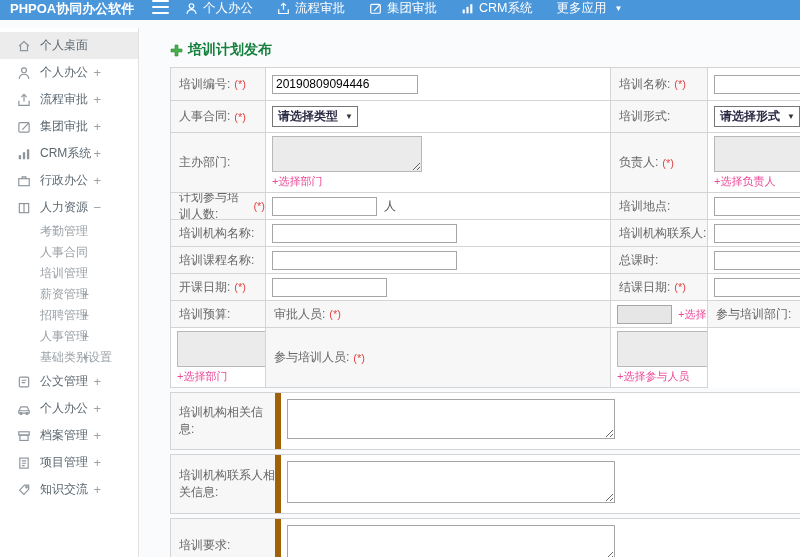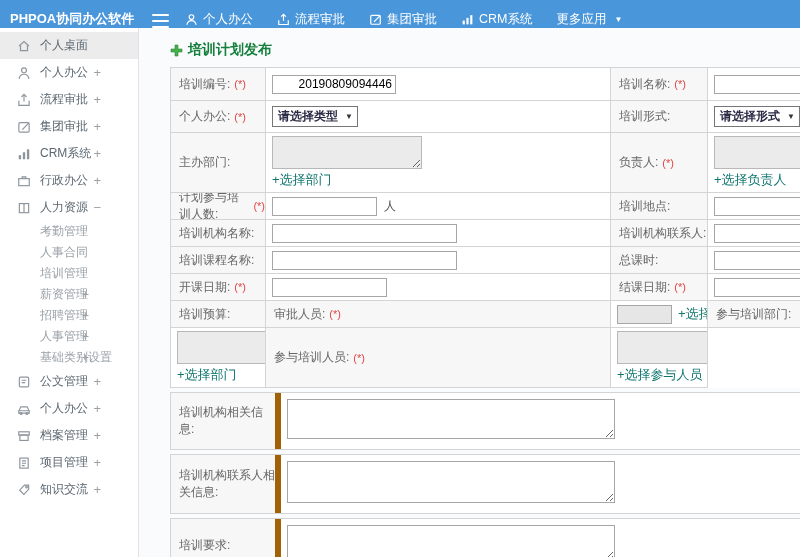--- a/index.html
+++ b/index.html
@@ -1,21 +1,21 @@
 <!DOCTYPE html>
 <html><head>
 <meta charset="utf-8">
 <style>
   * { margin:0; padding:0; box-sizing:border-box; }
   html,body { width:800px; height:557px; overflow:hidden; }
   body { font-family:"Liberation Sans","DejaVu Sans",sans-serif; background:#fafbfc; position:relative; }
 
   
-  .topbar { position:absolute; top:0; left:0; width:800px; height:28px; background:#4a96db;
-            display:flex; align-items:flex-end; color:#fff; z-index:5; }
+  .topbar { position:absolute; top:0; left:0; width:800px; height:20px; background:#4a96db;
+            display:flex; align-items:flex-start; color:#fff; z-index:5; }
   .logo { width:138px; padding-left:10px; font-size:13px; font-weight:bold; white-space:nowrap; }
   .hamburger { width:17px; height:14px; margin:0 16px 0 14px; display:flex; flex-direction:column;
                justify-content:space-between; cursor:pointer; }
   .hamburger span { display:block; height:2px; background:#fff; border-radius:1px; }
   .topnav { display:flex; align-items:center; gap:24px; font-size:12.5px; }
   .topnav .titem { display:flex; align-items:center; gap:5px; cursor:pointer; white-space:nowrap; }
   .ticon svg, .sicon svg { display:block; }
   .tcaret { font-size:8px; margin-left:3px; }
 
   
@@ -47,21 +47,21 @@
   .req { color:#e34545; margin-left:4px; font-size:11px; }
   input.txt { height:19px; border:1px solid #a6a6a6; font-size:12px; padding:0 3px; background:#fff;
               font-family:inherit; }
   input.gray { background:#e6e6e6; }
   .sel { border:1px solid #767676; background:#fff; font-size:12px; color:#2b2b46; font-weight:bold;
          padding:1px 4px 1px 5px; display:inline-flex; align-items:center; gap:7px; cursor:pointer; }
   .sel .sel-caret { font-size:8px; color:#333; }
   textarea { font-family:inherit; font-size:12px; }
   textarea.ta-gray { width:150px; height:41px; background:#ebebeb; border:1px solid #b8b8b8; }
   textarea.ta-big { width:328px; border:1px solid #a6a6a6; background:#fff; }
-  a.link { color:#0f766e; font-size:13px; text-decoration:none; cursor:pointer; white-space:nowrap; }
+  a.link { color:#ec4899; font-size:11px; text-decoration:none; cursor:pointer; white-space:nowrap; }
   .unit { margin-left:7px; color:#555; }
   .inline { display:flex; align-items:center; }
 
   .bbox { display:grid; grid-template-columns:110px 898px; border:1px solid #d4d4d4; margin-top:4px;
           background:#fff; }
   .bbox .lc { border-right:6px solid #a16207; display:flex; align-items:center; border-bottom:none; }
   .bbox .fc { padding:6px; border:none; }
 </style>
 </head>
 <body>
@@ -286,32 +286,32 @@
 
   <div class="form-wrap">
 
     <div class="ftable">
 
       <div class="cell lc">
           <span>培训编号:</span>
           <span class="req">(*)</span>
         </div>
       <div class="cell fc">
-          <input class="txt" style="width: 124px; text-align: right;" value="20190809094446">
+          <input class="txt" style="width: 146px;" value="20190809094446">
         </div>
       <div class="cell lc">
           <span>培训名称:</span>
           <span class="req">(*)</span>
         </div>
       <div class="cell fc">
           <input class="txt" style="width: 150px;">
         </div>
 
       <div class="cell lc">
-          <span>个人办公:</span>
+          <span>人事合同:</span>
           <span class="req">(*)</span>
         </div>
       <div class="cell fc">
         <span class="sel">
             <span>请选择类型</span>
             <span class="sel-caret">▼</span>
           </span>
       </div>
       <div class="cell lc">
           <span>培训形式:</span>

